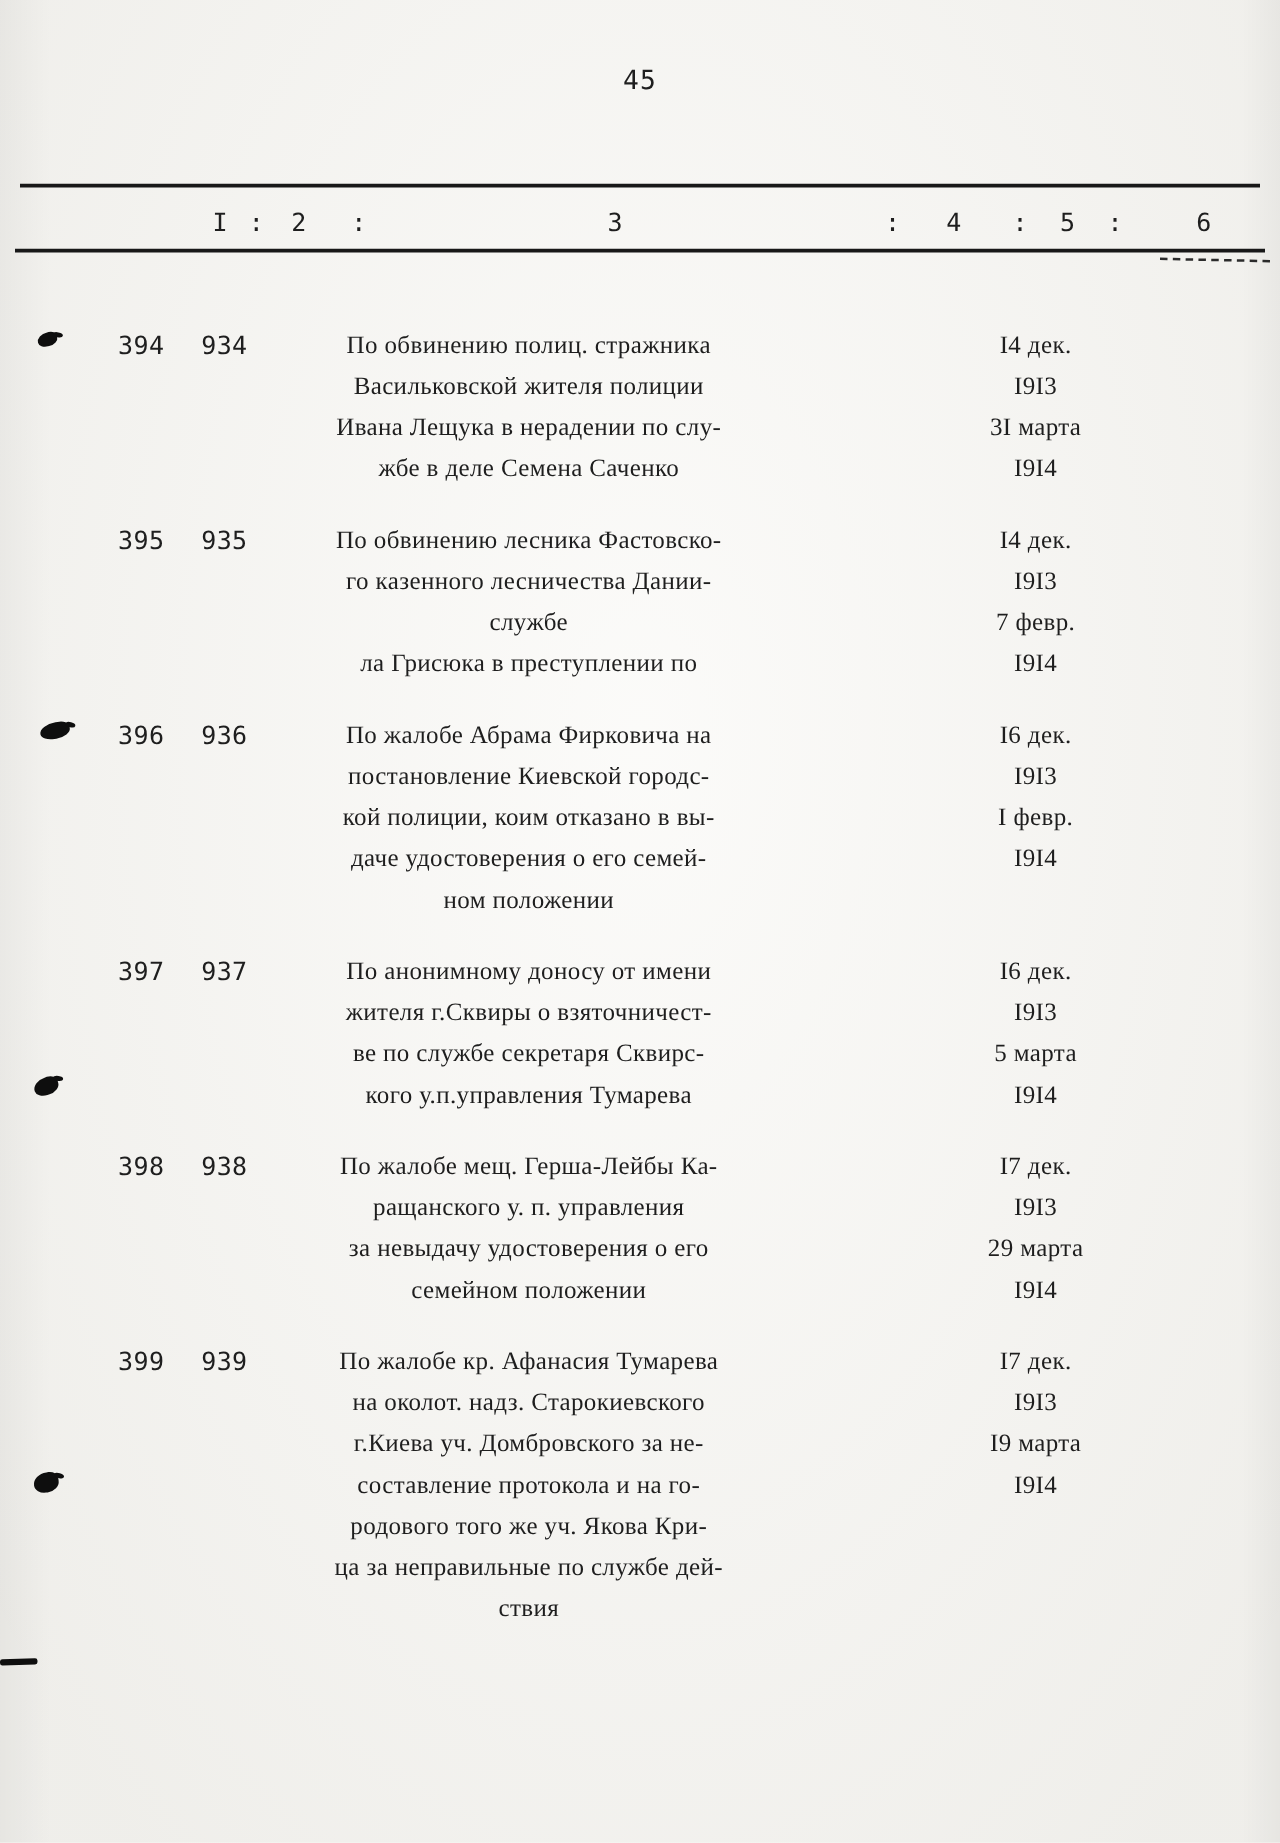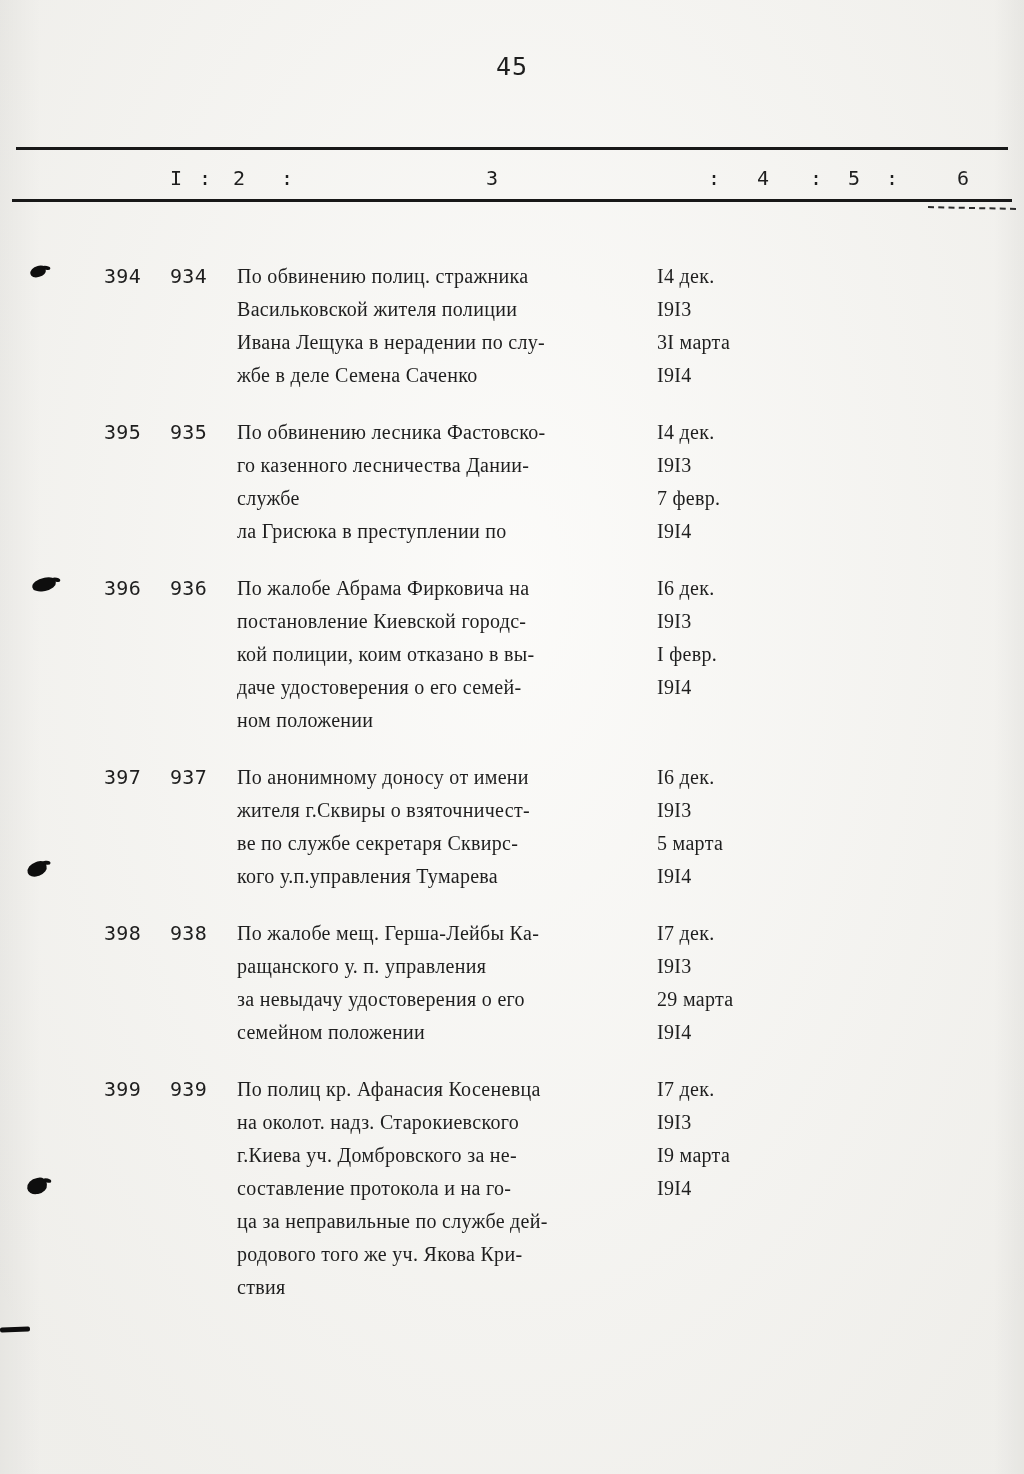--- a/index.html
+++ b/index.html
@@ -13,21 +13,21 @@
   }
   .paper-shade {
     position:absolute; inset:0;
     background:
       radial-gradient(ellipse at 50% 40%, rgba(255,255,255,0.55), rgba(0,0,0,0.03) 90%),
       linear-gradient(90deg, rgba(0,0,0,0.04), rgba(0,0,0,0) 4%, rgba(0,0,0,0) 97%, rgba(0,0,0,0.04));
     pointer-events:none;
   }
   .page-number {
     position:absolute; top:52px; left:0; width:100%;
-    text-align:center; font-size:25px; letter-spacing:1px;
+    text-align:center; font-size:21px; letter-spacing:1px;
   }
   .rule-top {
     position:absolute; top:147px; left:16px; width:992px; height:3px;
     background:#181818;
   }
   .rule-bottom {
     position:absolute; top:199px; left:12px; width:1000px; height:3px;
     background:#181818;
   }
   .rule-dashes {
@@ -50,25 +50,26 @@
   .ht-5  { left:848px; }
   .hs-5  { left:886px; }
   .ht-6  { left:957px; }
 
   .entry-list {
     position:absolute; top:260px; left:0; width:1024px;
   }
   .entry {
     display:grid;
     grid-template-columns:66px 67px 420px auto;
-    padding-left:104px;
+    padding-left:80px;
     margin-bottom:24px;
     font-size:20px;
     line-height:33px;
     letter-spacing:0.3px;
+    text-align:center;
   }
   .entry .num { white-space:pre; }
   .entry .line { white-space:pre;font-family:Liberation Serif, serif; }
   .desc, .dates { display:block; }
 
   
   .ink {
     position:absolute; background:#0e0e0e;
   }
   .ink.blot { border-radius:62% 40% 55% 48%; }
@@ -193,26 +194,26 @@
         <div class="line">I9I3</div>
         <div class="line">29 марта</div>
         <div class="line">I9I4</div>
       </div>
   </div>
 
   <div class="entry">
     <div class="num">399</div>
     <div class="num">939</div>
     <div class="desc">
-        <div class="line">По полиц кр. Афанасия Косеневца</div>
+        <div class="line">По жалобе кр. Афанасия Тумарева</div>
         <div class="line">на околот. надз. Старокиевского</div>
         <div class="line">г.Киева уч. Домбровского за не-</div>
         <div class="line">составление протокола и на го-</div>
+        <div class="line">родового того же уч. Якова Кри-</div>
         <div class="line">ца за неправильные по службе дей-</div>
-        <div class="line">родового того же уч. Якова Кри-</div>
         <div class="line">ствия</div>
       </div>
     <div class="dates">
         <div class="line">I7 дек.</div>
         <div class="line">I9I3</div>
         <div class="line">I9 марта</div>
         <div class="line">I9I4</div>
       </div>
   </div>
 </div>

